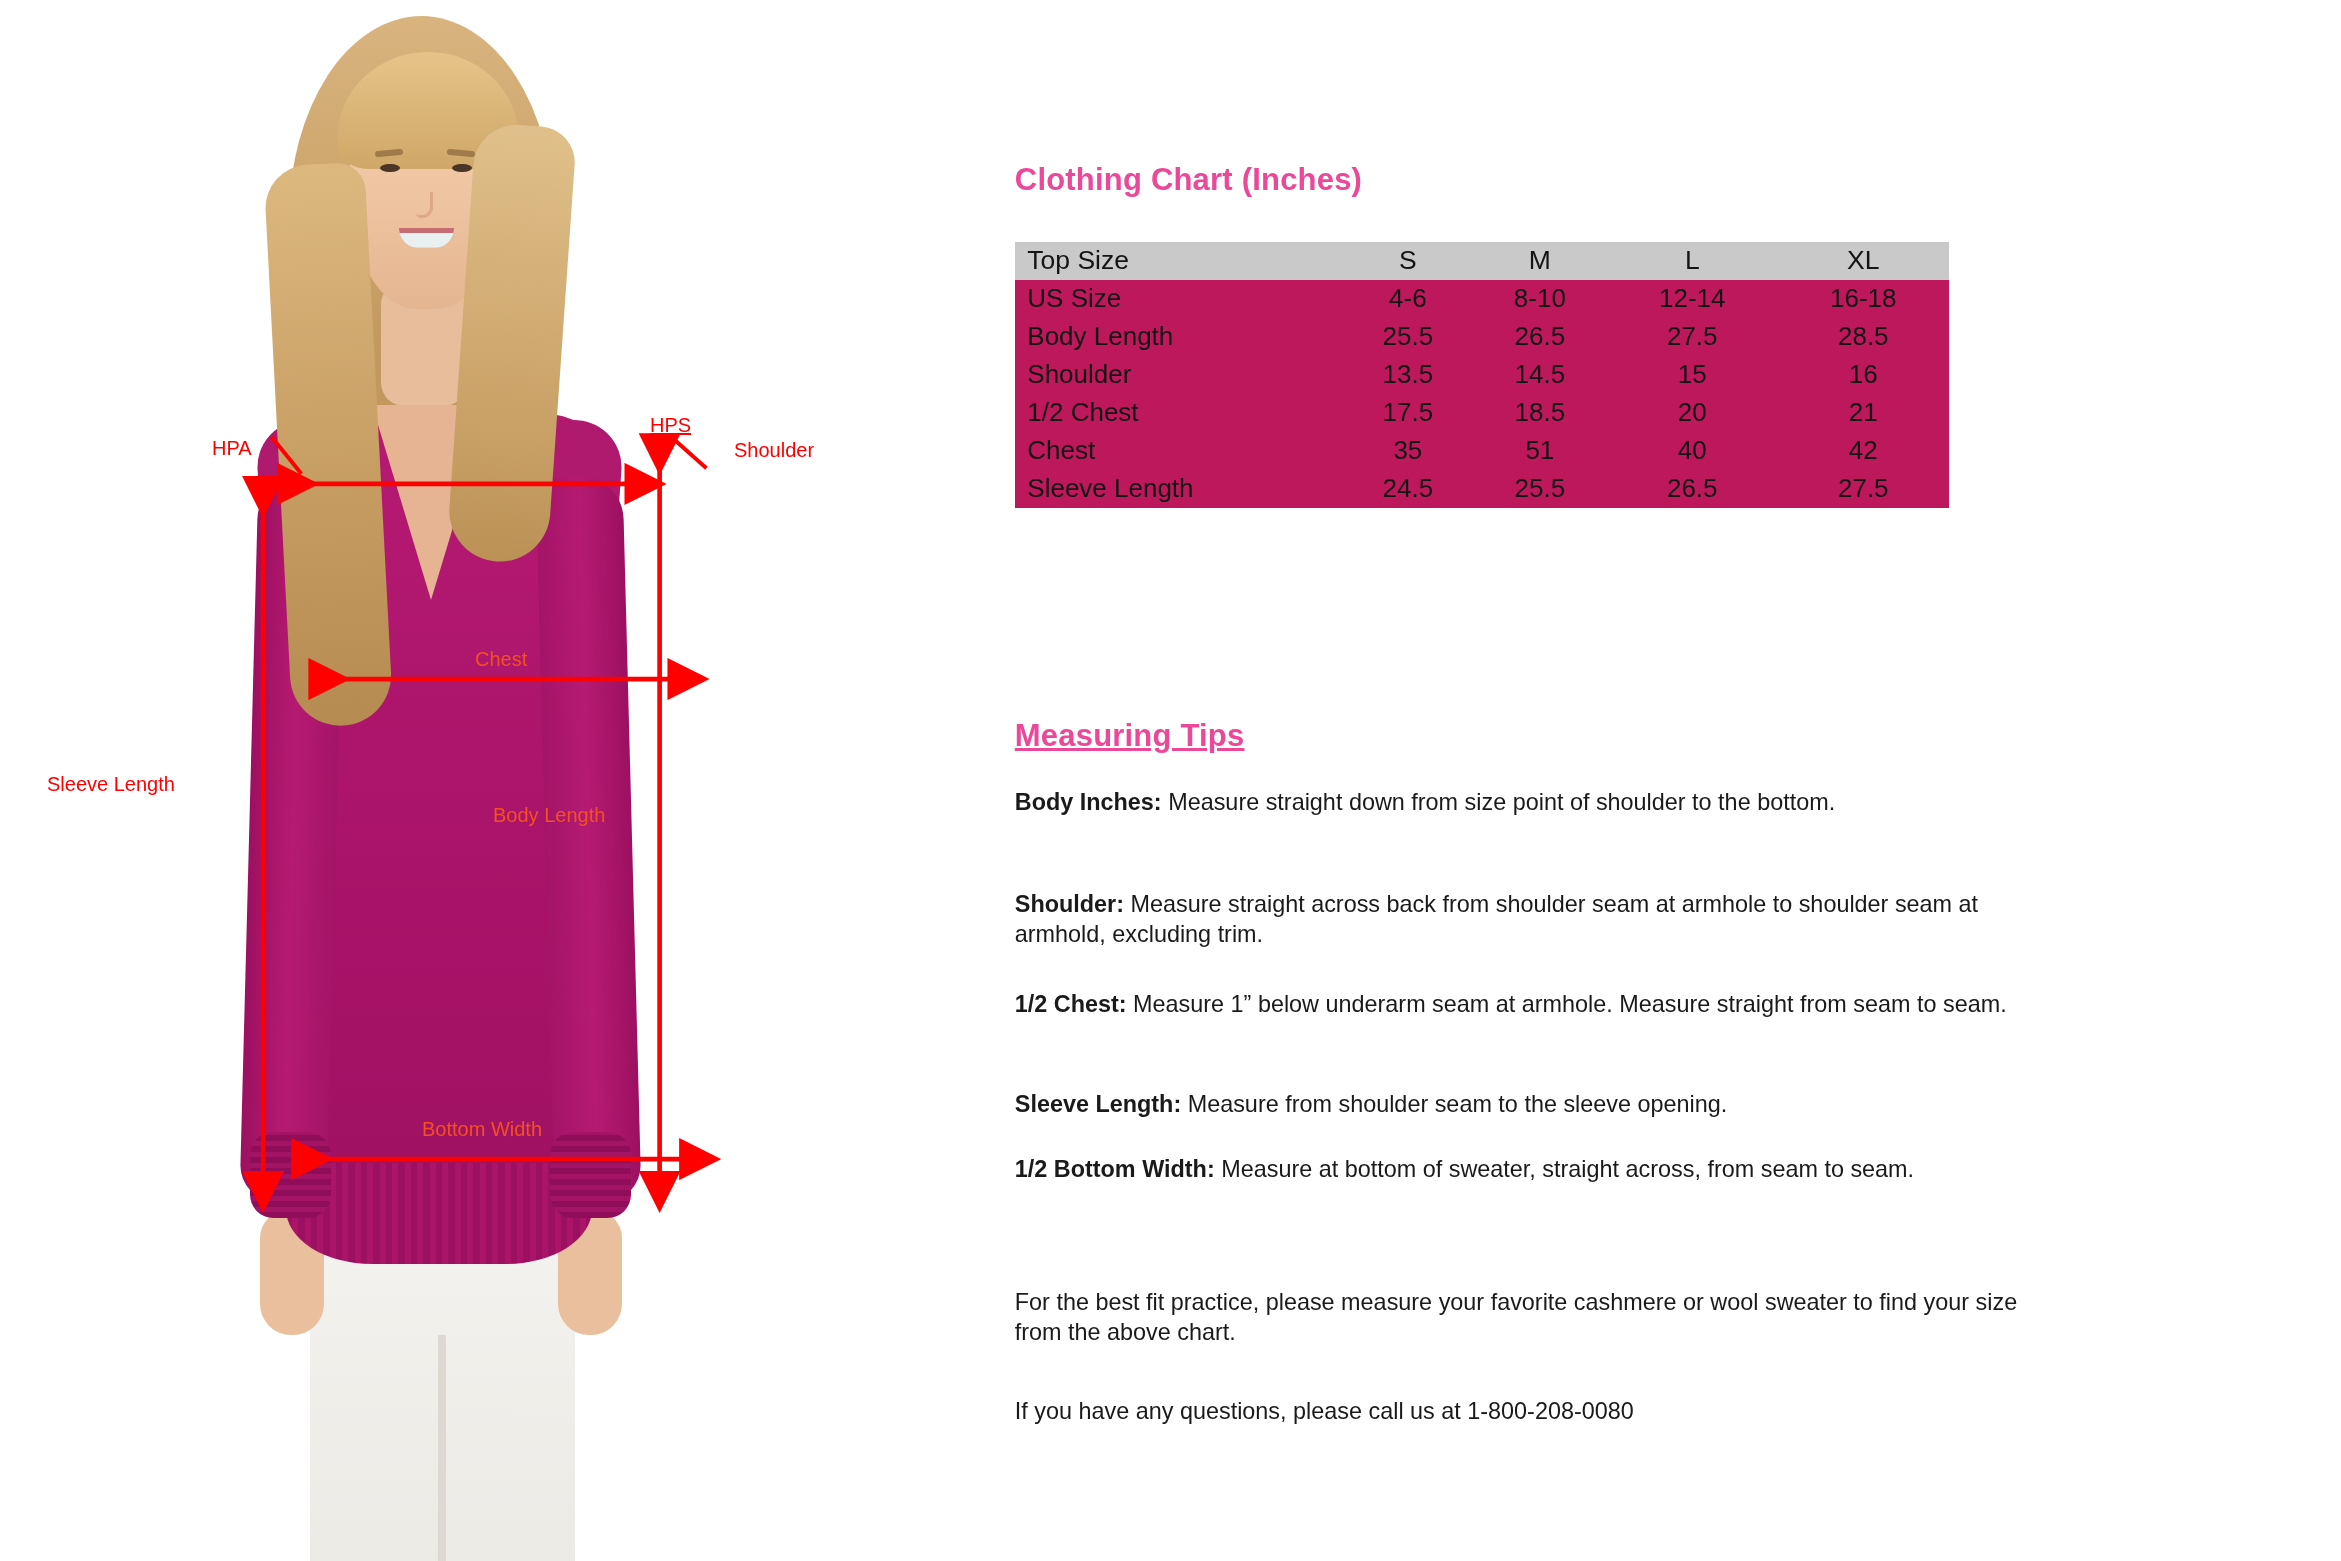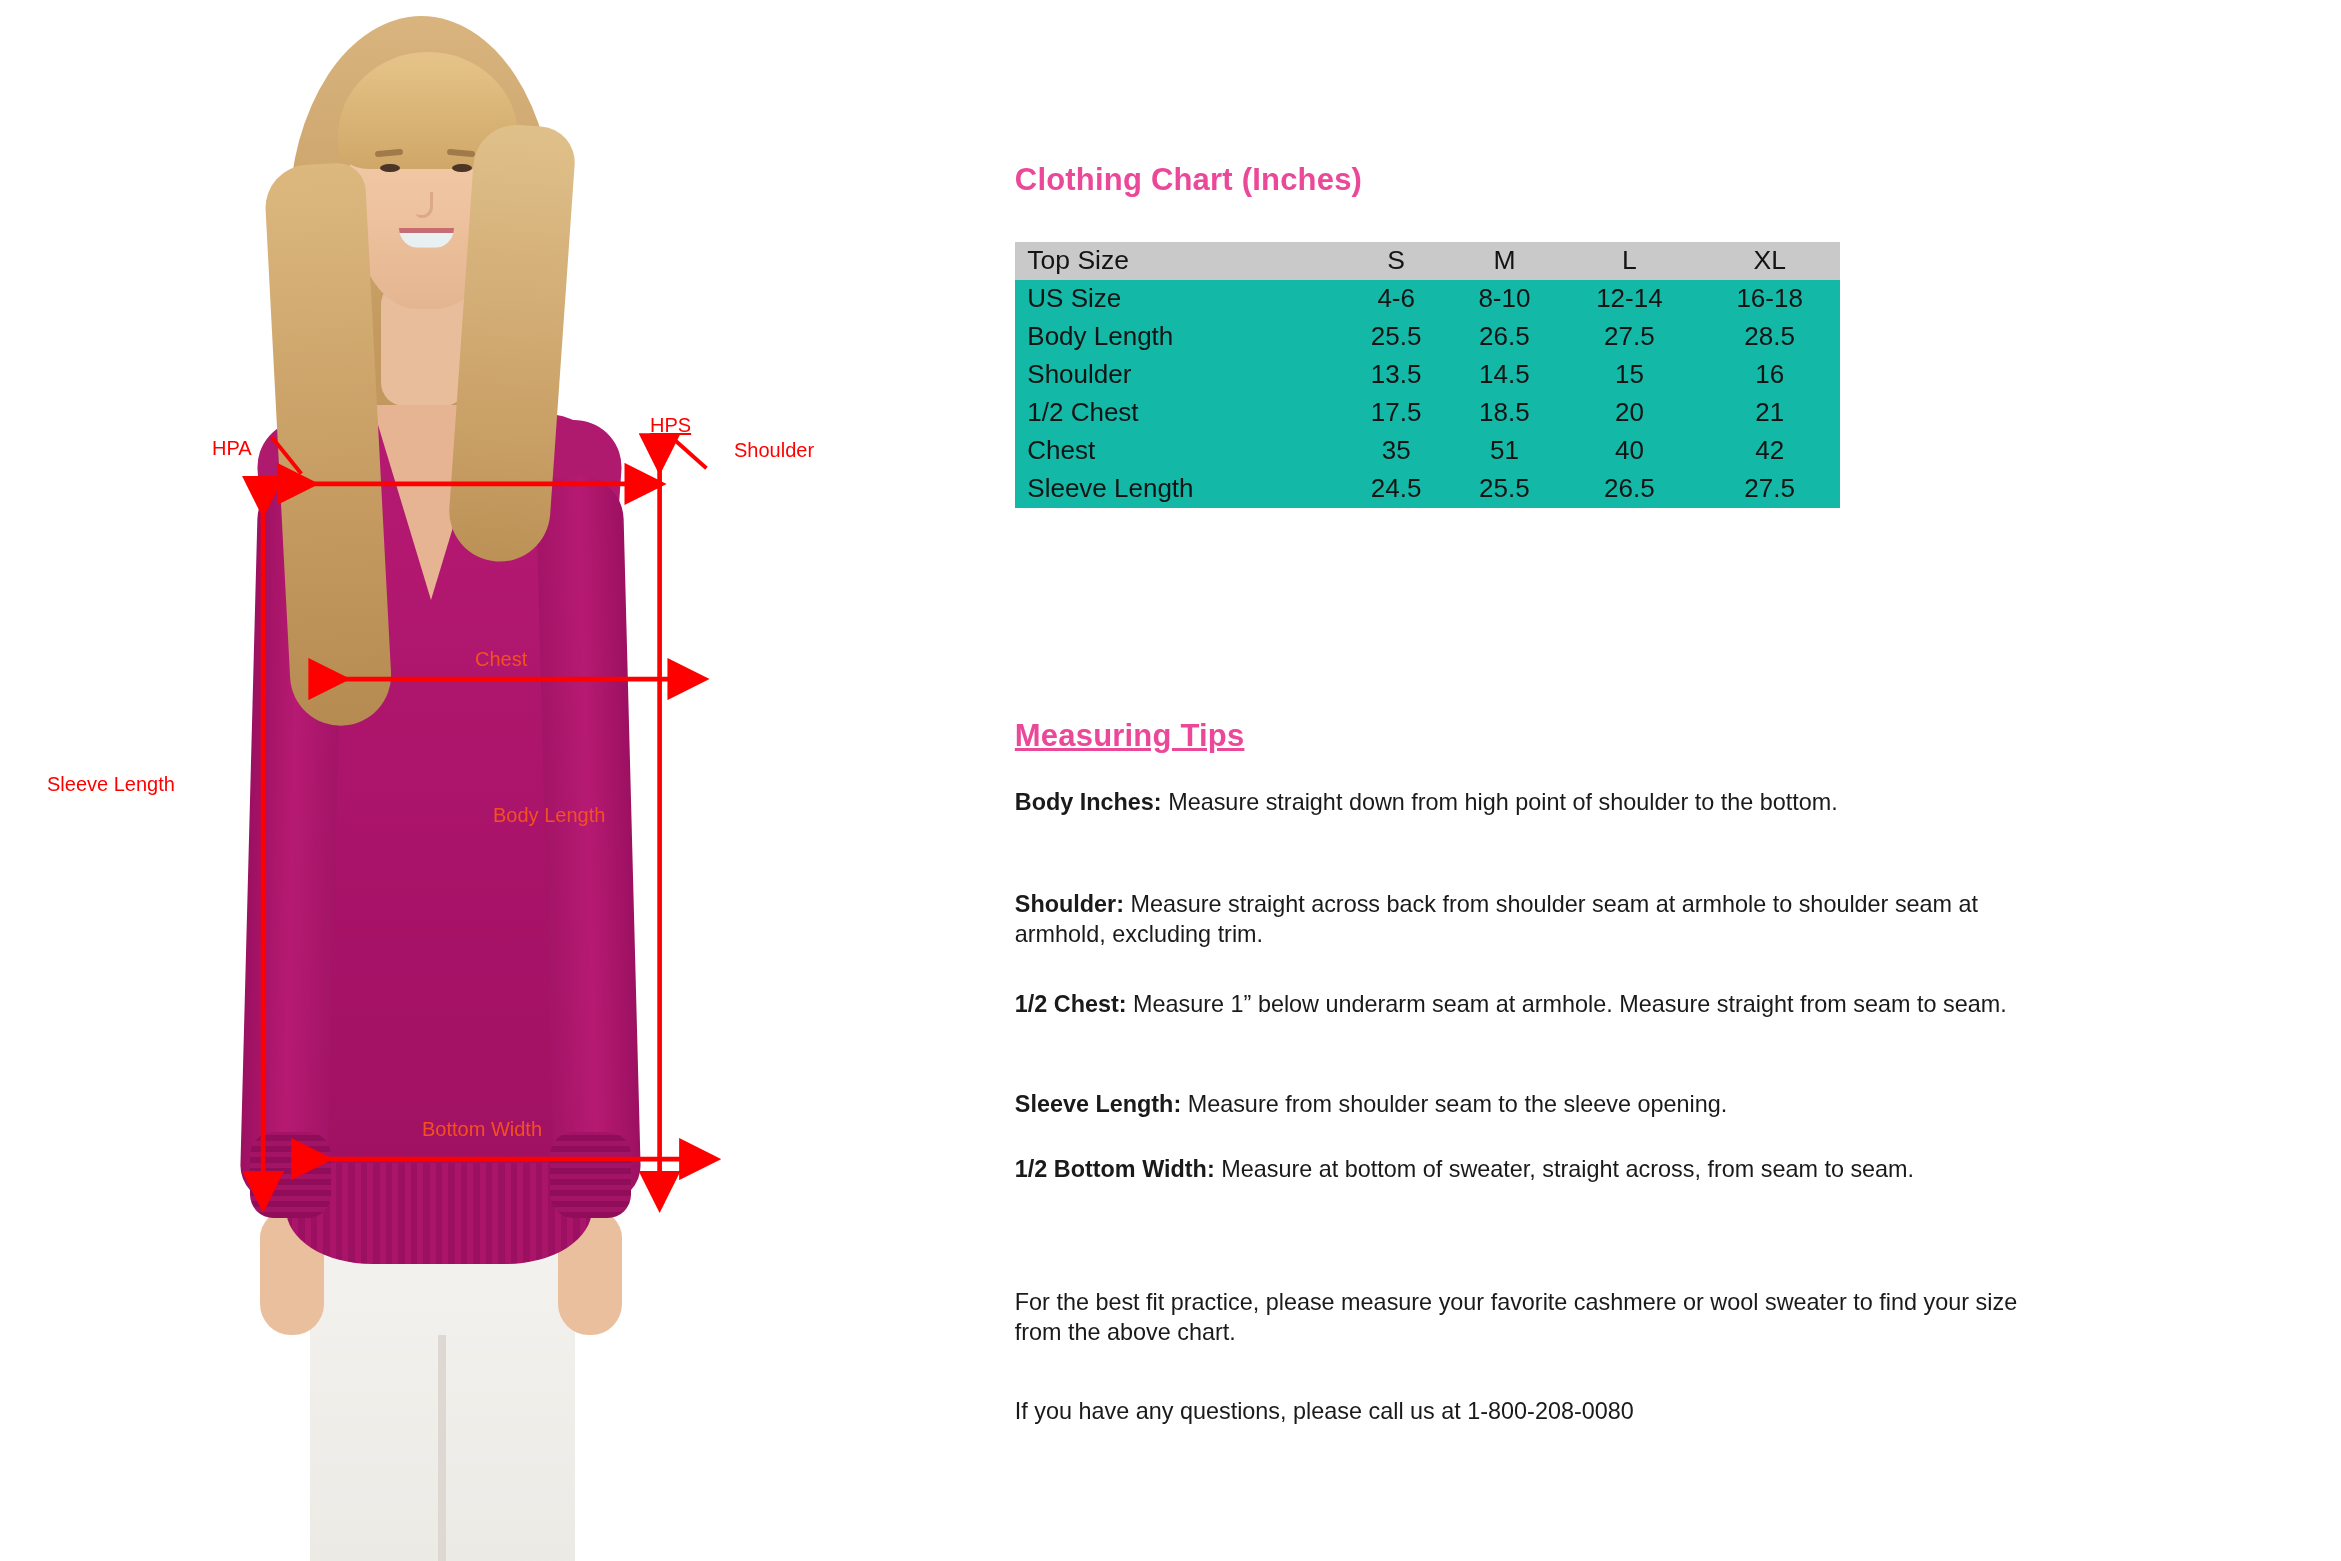--- a/index.html
+++ b/index.html
@@ -213,23 +213,23 @@
     font-size: 31px;
     font-weight: bold;
     color: #ec4899;
     letter-spacing: 0.2px;
   }
   #chart-title { position:absolute; left: 7.8px; top: 162px; }
 
   table.size-table {
     position: absolute;
     left: 7.8px; top: 242px;
-    width: 825px;
+    width: 934px;
     border-collapse: collapse;
-    background: #14b8a6;
+    background: #be185d;
     font-size: 26px;
     color: #141414;
   }
   table.size-table th, table.size-table td {
     padding: 3.1px 0 3.9px 0;
     font-weight: normal;
     text-align: center;
   }
   table.size-table thead th { background: #c9c9c9; font-size: 26.5px; }
   table.size-table th.rowhead, table.size-table td.rowhead {
@@ -388,21 +388,21 @@
           <td>25.5</td>
           <td>26.5</td>
           <td>27.5</td>
         </tr>
       </tbody>
     </table>
 
     <div class="section-title" id="tips-title">Measuring Tips</div>
 
     <div class="tip" style="top:788px;">
-      <b>Body Inches:</b><span> Measure straight down from high point of shoulder to the bottom.</span>
+      <b>Body Inches:</b><span> Measure straight down from size point of shoulder to the bottom.</span>
     </div>
     <div class="tip" style="top:890px;">
       <b>Shoulder:</b><span> Measure straight across back from shoulder seam at armhole to shoulder seam at armhold, excluding trim.</span>
     </div>
     <div class="tip" style="top:990px;">
       <b>1/2 Chest:</b><span> Measure 1” below underarm seam at armhole. Measure straight from seam to seam.</span>
     </div>
     <div class="tip" style="top:1090px;">
       <b>Sleeve Length:</b><span> Measure from shoulder seam to the sleeve opening.</span>
     </div>

